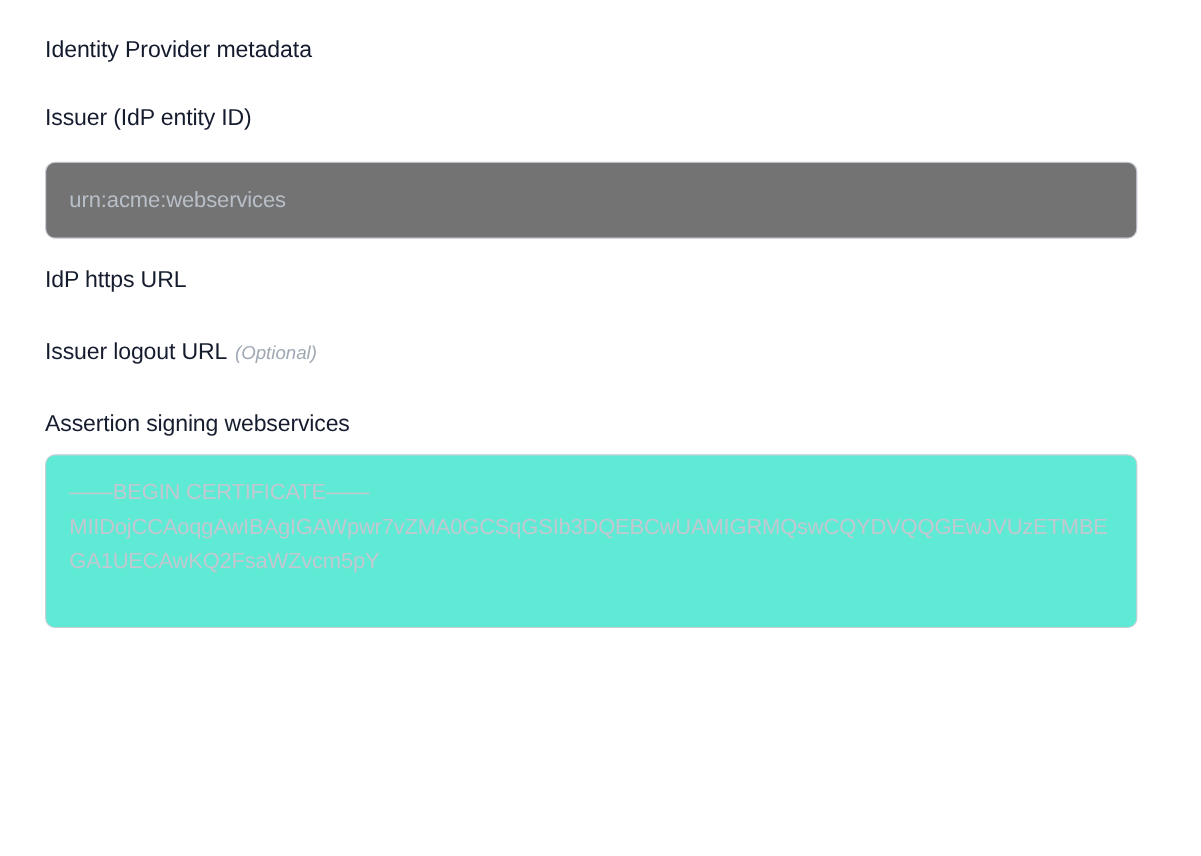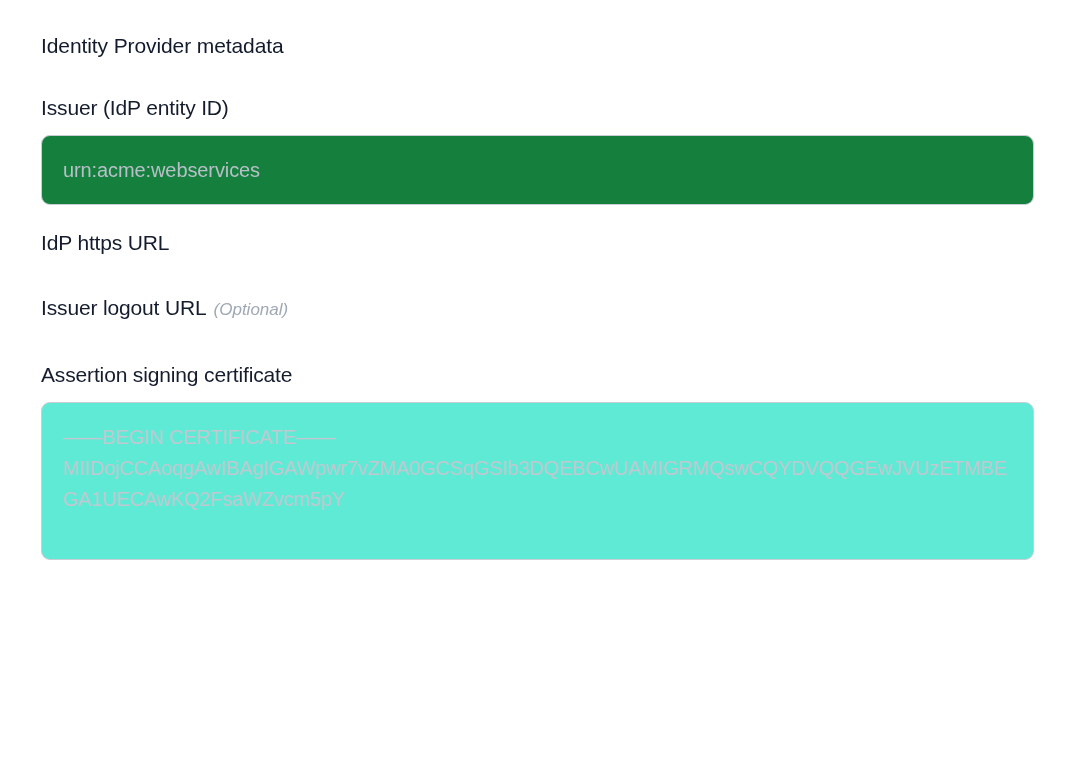--- a/index.html
+++ b/index.html
@@ -59,27 +59,28 @@
   
   .gap-title-to-first { height: 36px; }
   .gap-label-to-input { height: 14px; }
   .gap-input-to-label { height: 25px; }
 
   .text-input {
     width: 993px;
     height: 70px;
     border: 1.5px solid #c9ced6;
     border-radius: 9px;
-    background: #15803d;
+    background: #737373;
     font-family: "Liberation Sans", "DejaVu Sans", sans-serif;
     font-size: 20px;
     color: #151c2e;
     padding: 0 21px;
     outline: none;
     display: block;
+    margin-top: 12px;
   }
   .text-input::placeholder {
     color: #b8bfc8;
     opacity: 1;
     letter-spacing: -0.1px;
   }
 
   .cert-area {
     width: 993px;
     height: 158px;
@@ -136,20 +137,20 @@
     <label class="field-label">
       <span>Issuer logout URL</span><span class="optional">(Optional)</span>
     </label>
     <div class="gap-label-to-input"></div>
   </div>
 
   <div class="gap-input-to-label"></div>
 
   <div class="field-group">
     <label class="field-label">
-      <span>Assertion signing certificate</span>
+      <span>Assertion signing webservices</span>
     </label>
     <div class="gap-label-to-input"></div>
     <textarea class="cert-area" placeholder="——BEGIN CERTIFICATE——
 MIIDojCCAoqgAwIBAgIGAWpwr7vZMA0GCSqGSIb3DQEBCwUAMIGRMQswCQYDVQQGEwJVUzETMBEGA1UECAwKQ2FsaWZvcm5pY" style=""></textarea>
   </div>
 
 </div>
 
 </body></html>

